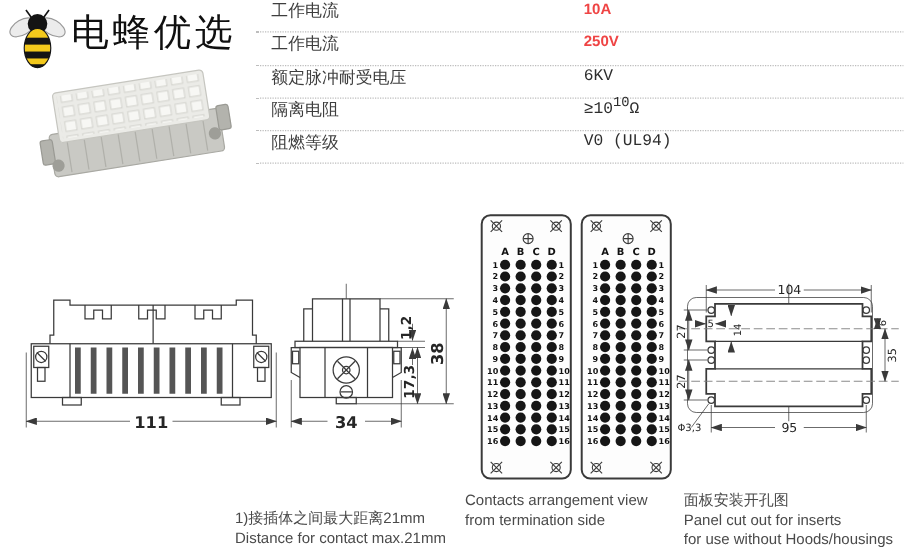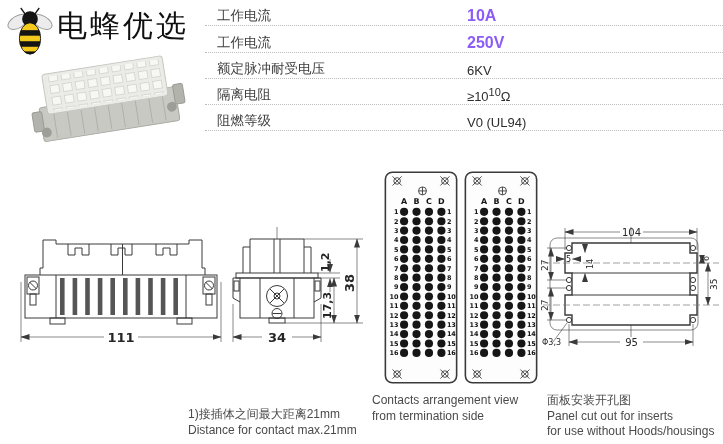--- a/index.html
+++ b/index.html
@@ -7,26 +7,26 @@
   body{width:723px;height:444px;font-family:"Liberation Sans","DejaVu Sans",sans-serif;overflow:hidden}
   #page{position:relative;width:723px;height:444px;background:#fff;overflow:hidden}
   .abs{position:absolute}
 
   
   .logo-text{position:absolute;left:57px;top:6px;font-size:30px;font-weight:normal;color:#101010;letter-spacing:3px}
   .logo-sub{position:absolute;left:55px;top:40px;font-size:10.5px;color:#8d8d8d;letter-spacing:1.5px}
 
   
   .spec-table{position:absolute;left:205px;top:0;width:518px}
-  .spec-row{display:flex;align-items:flex-end;height:26.3px;border-bottom:1px dotted #bdbdbd}
+  .spec-row{display:flex;align-items:flex-start;height:26.3px;border-bottom:1px dotted #bdbdbd}
   .spec-label{width:262px;padding-left:12px;font-size:13.5px;color:#3e3e3e;
               font-family:"DejaVu Serif","Liberation Serif",serif}
-  .spec-value{font-size:16px;color:#8b5cf6}
+  .spec-value{font-size:12px;color:#ef4444}
   .val-bold{font-weight:bold}
-  .val-mono{font-family:Liberation Sans, sans-serif;font-size:13px;color:#2d2d2d;font-weight:normal}
+  .val-mono{font-family:Liberation Mono, monospace;font-size:13px;color:#2d2d2d;font-weight:normal}
   .val-mono sup{font-size:11px;line-height:0}
 
   
   svg text{font-family:"DejaVu Sans","Liberation Sans",sans-serif}
   .ln{stroke:#3a3a3a;stroke-width:1;fill:none}
   .lnb{stroke:#3a3a3a;stroke-width:1.4;fill:none}
   .tn{stroke:#3a3a3a;stroke-width:0.6;fill:none}
   .dsh{stroke:#7a7a7a;stroke-width:0.7;stroke-dasharray:7 3;fill:none}
   .dim{fill:#262626}
   .d13{font-size:13px;font-weight:600}

